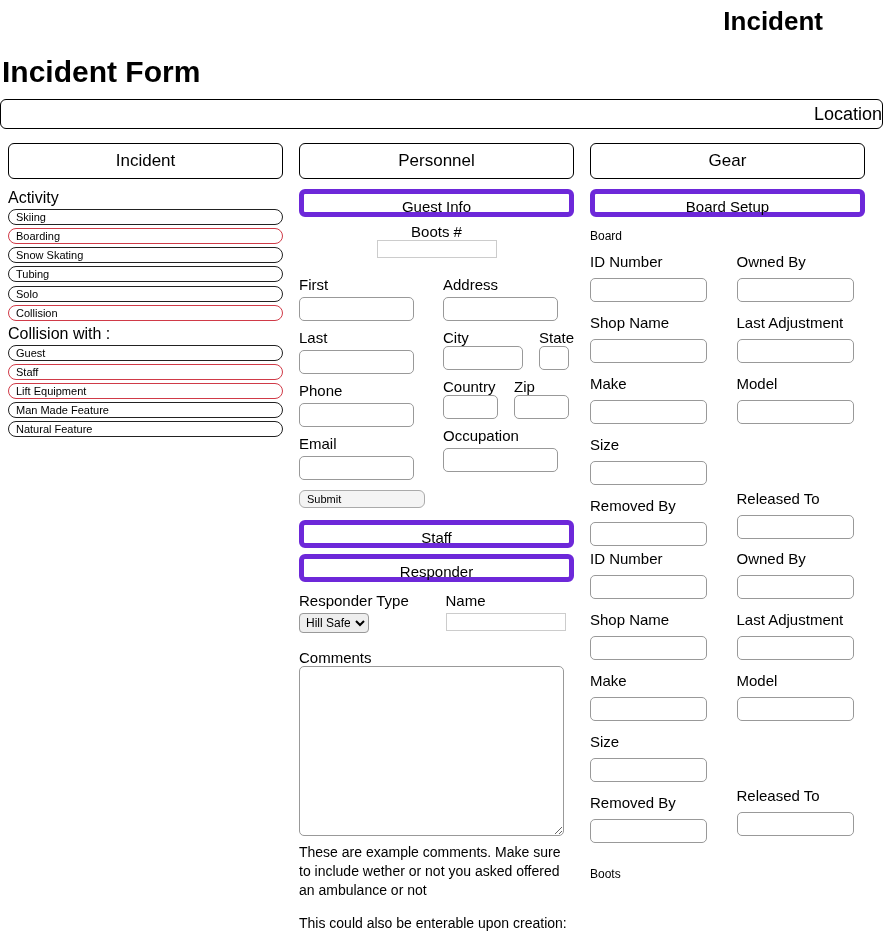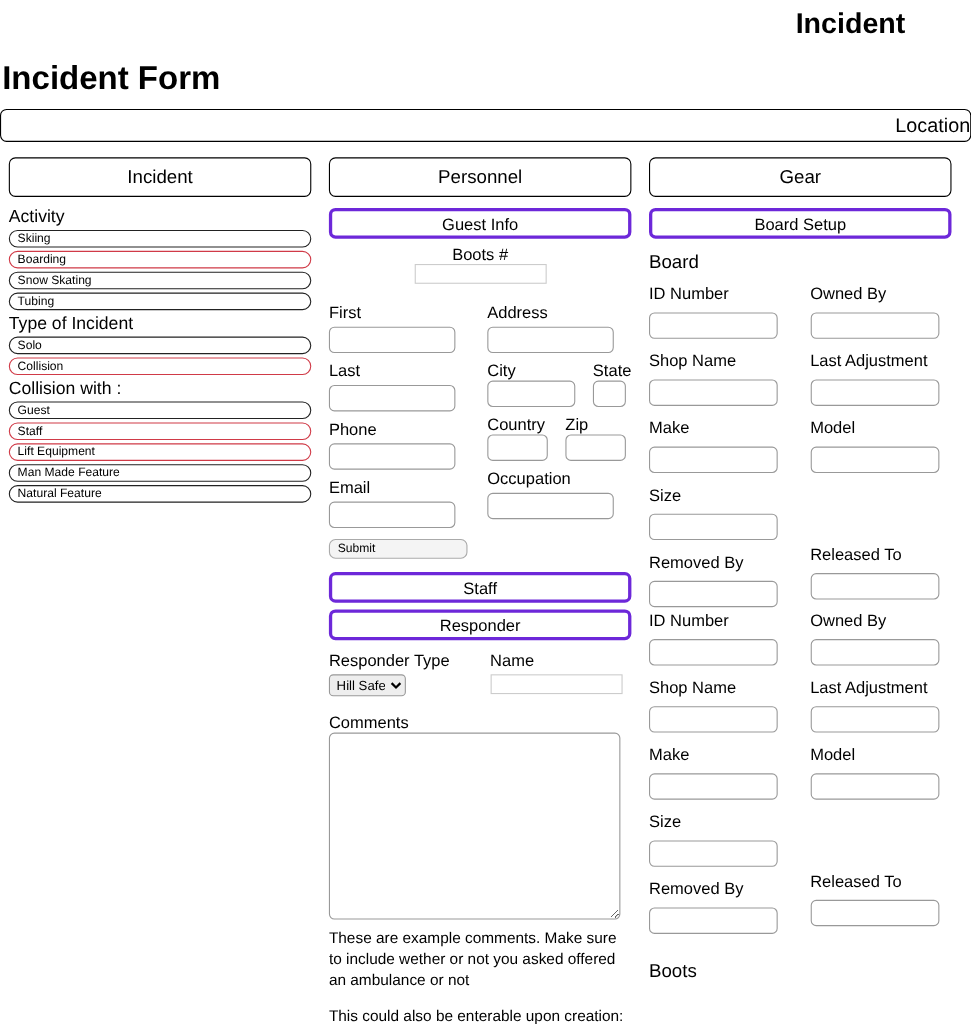--- a/index.html
+++ b/index.html
@@ -46,21 +46,21 @@
     border-radius: 6px;
     height: 36px;
     line-height: 34px;
     text-align: center;
     font-size: 17px;
     margin-bottom: 10px;
     cursor: pointer;
     background: #fff;
   }
   .sub-btn {
-    border: 3px solid #6d28d9;
+    border: 5px solid #6d28d9;
     border-radius: 6px;
     height: 28px;
     line-height: 26px;
     text-align: center;
     font-size: 15px;
     margin-bottom: 6px;
     cursor: pointer;
     background:#fff;
   }
   .ticket-label {
@@ -140,21 +140,21 @@
     height: 170px;
     resize: both;
   }
   .note {
     font-size: 14px;
     line-height: 1.35;
     margin-top: 4px;
     width: 270px;
   }
   .gear-section-title {
-    font-size: 17px;
+    font-size: 12px;
     margin: 12px 0 6px 0;
   }
   .gear-grid {
     display: grid;
     grid-template-columns: 1fr 1fr;
     gap: 2px 18px;
   }
   .gcol { display:flex; flex-direction:column; gap:8px;}
   .gcol input.txt { width: 117px; }
 
@@ -174,21 +174,20 @@
     <div class="section-btn">Incident</div>
 
     <div class="label">Activity</div>
     <div class="pill-row">
       <span class="pill">Skiing</span>
       <span class="pill sel">Boarding</span>
       <span class="pill">Snow Skating</span>
       <span class="pill">Tubing</span>
     </div>
 
-    <div class="label">Type of Incident</div>
     <div class="pill-row">
       <span class="pill">Solo</span>
       <span class="pill sel">Collision</span>
     </div>
 
     <div class="label">Collision with :</div>
     <div class="pill-row">
       <span class="pill">Guest</span>
       <span class="pill sel">Staff</span>
       <span class="pill sel">Lift Equipment</span>

